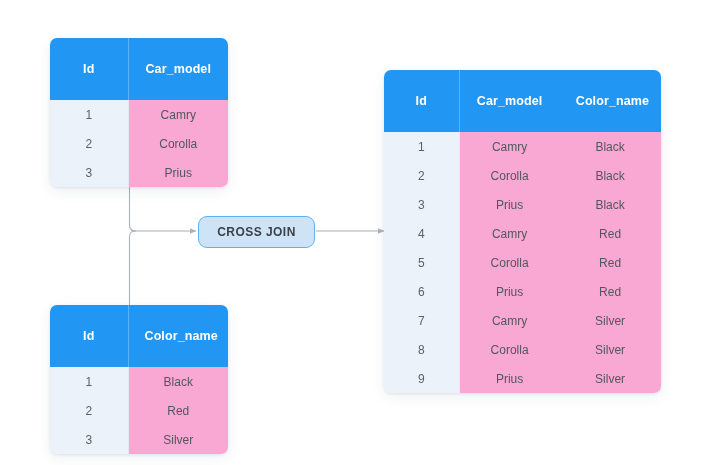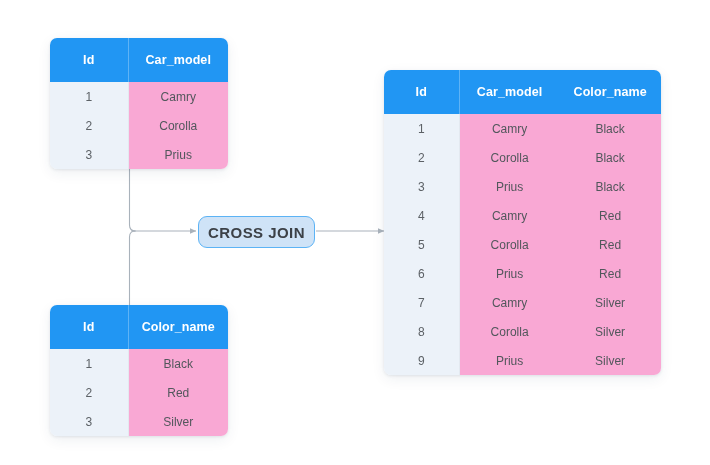--- a/index.html
+++ b/index.html
@@ -44,21 +44,21 @@
     border-collapse: collapse;
     width: 100%;
     table-layout: fixed;
   }
   .tbl th {
     background: #2196f3;
     color: #ffffff;
     font-size: 12.5px;
     font-weight: bold;
     letter-spacing: .1px;
-    padding: 7px;
+    padding: 16px;
     height: 30px;
     text-align: center;
     vertical-align: middle;
   }
   .tbl th.idcol {
     border-right: 1px solid rgba(255,255,255,0.28);
   }
   .tbl td {
     font-size: 12px;
     color: #52575c;
@@ -89,21 +89,21 @@
     top: 216px;
     width: 117px;
     height: 32px;
     box-sizing: border-box;
     background: #cfe3f7;
     border: 1.3px solid #5cb3f5;
     border-radius: 9px;
     display: flex;
     align-items: center;
     justify-content: center;
-    font-size: 15px;
+    font-size: 12px;
     font-weight: bold;
     letter-spacing: .45px;
     color: #3c4147;
   }
 </style>
 </head>
 <body>
 
 <div id="canvas">
 

